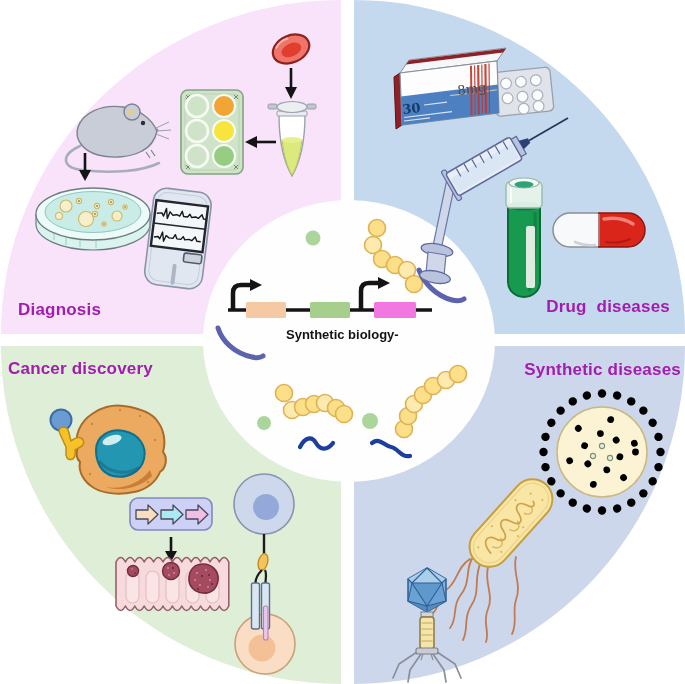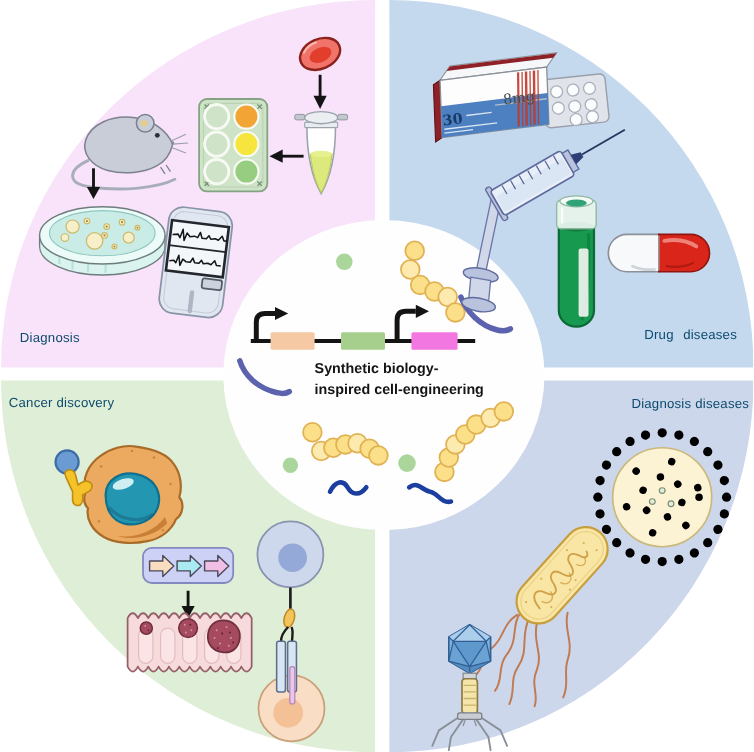--- a/index.html
+++ b/index.html
@@ -4,21 +4,21 @@
 <style>
   html,body{margin:0;padding:0;background:#ffffff;}
   #stage{position:relative;width:685px;height:684px;background:#ffffff;overflow:hidden;
          font-family:"Liberation Sans", sans-serif;}
   .quadrant{position:absolute;}
   .q-diagnosis{left:1px;top:0;width:340px;height:334px;border-top-left-radius:100%;background:var(--q-diagnosis,#f8e3fa);}
   .q-drug_discovery{left:354px;top:0;width:331px;height:334px;border-top-right-radius:100%;background:var(--q-drug_discovery,#c5d9ee);}
   .q-cancer_therapies{left:1px;top:346px;width:340px;height:338px;border-bottom-left-radius:100%;background:var(--q-cancer_therapies,#dfeed6);}
   .q-infectious_diseases{left:354px;top:346px;width:331px;height:338px;border-bottom-right-radius:100%;background:var(--q-infectious_diseases,#cdd7ec);}
   #art{position:absolute;left:0;top:0;width:685px;height:684px;pointer-events:none;}
-  .q-label{position:absolute;font-weight:400;font-size:12px;color:#0c4a6e;letter-spacing:.2px;white-space:nowrap;}
+  .q-label{position:absolute;font-weight:700;font-size:17px;color:#a21caf;letter-spacing:.2px;white-space:nowrap;}
   .lbl-diagnosis{left:18px;top:300px;}
   .lbl-drug{right:15px;top:297px;word-spacing:5px;}
   .lbl-cancer{left:8px;top:359px;}
   .lbl-infectious{right:4px;top:360px;}
   .center-title{position:absolute;left:266px;top:326px;font-weight:700;font-size:13px;line-height:18.5px;color:#141414;white-space:nowrap;margin-left:20px;}
   svg text{font-family:"Liberation Sans", sans-serif;}
   .serif{font-family:"DejaVu Serif", serif;}
   .bead{fill:#fce089;stroke:#e0b253;stroke-width:1.6;}
   .bead-lt{fill:#fdeaae;stroke:#e0b253;stroke-width:1.6;}
   .gdot{fill:#abd69b;}
@@ -456,20 +456,19 @@
           <line x1="421.5" y1="641" x2="432.5" y2="641"></line>
       </g>
       <rect x="416" y="648" width="22" height="6" rx="2" fill="#c9ccd2" stroke="#7a8088" stroke-width="1.1"></rect>
       <path d="M423,654 l-2,6 M431,654 l2,6" stroke="#8a9098" stroke-width="1.2"></path>
     </g>
   </svg>
 
   <div class="q-label lbl-diagnosis">Diagnosis</div>
   <div class="q-label lbl-drug">Drug diseases</div>
   <div class="q-label lbl-cancer">Cancer discovery</div>
-  <div class="q-label lbl-infectious">Diagnosis diseases</div>
+  <div class="q-label lbl-infectious">Synthetic diseases</div>
 
   <div class="center-title">
     <div>Synthetic biology-</div>
-    <div>inspired cell-engineering</div>
   </div>
 
 </div>
 
 </body></html>

